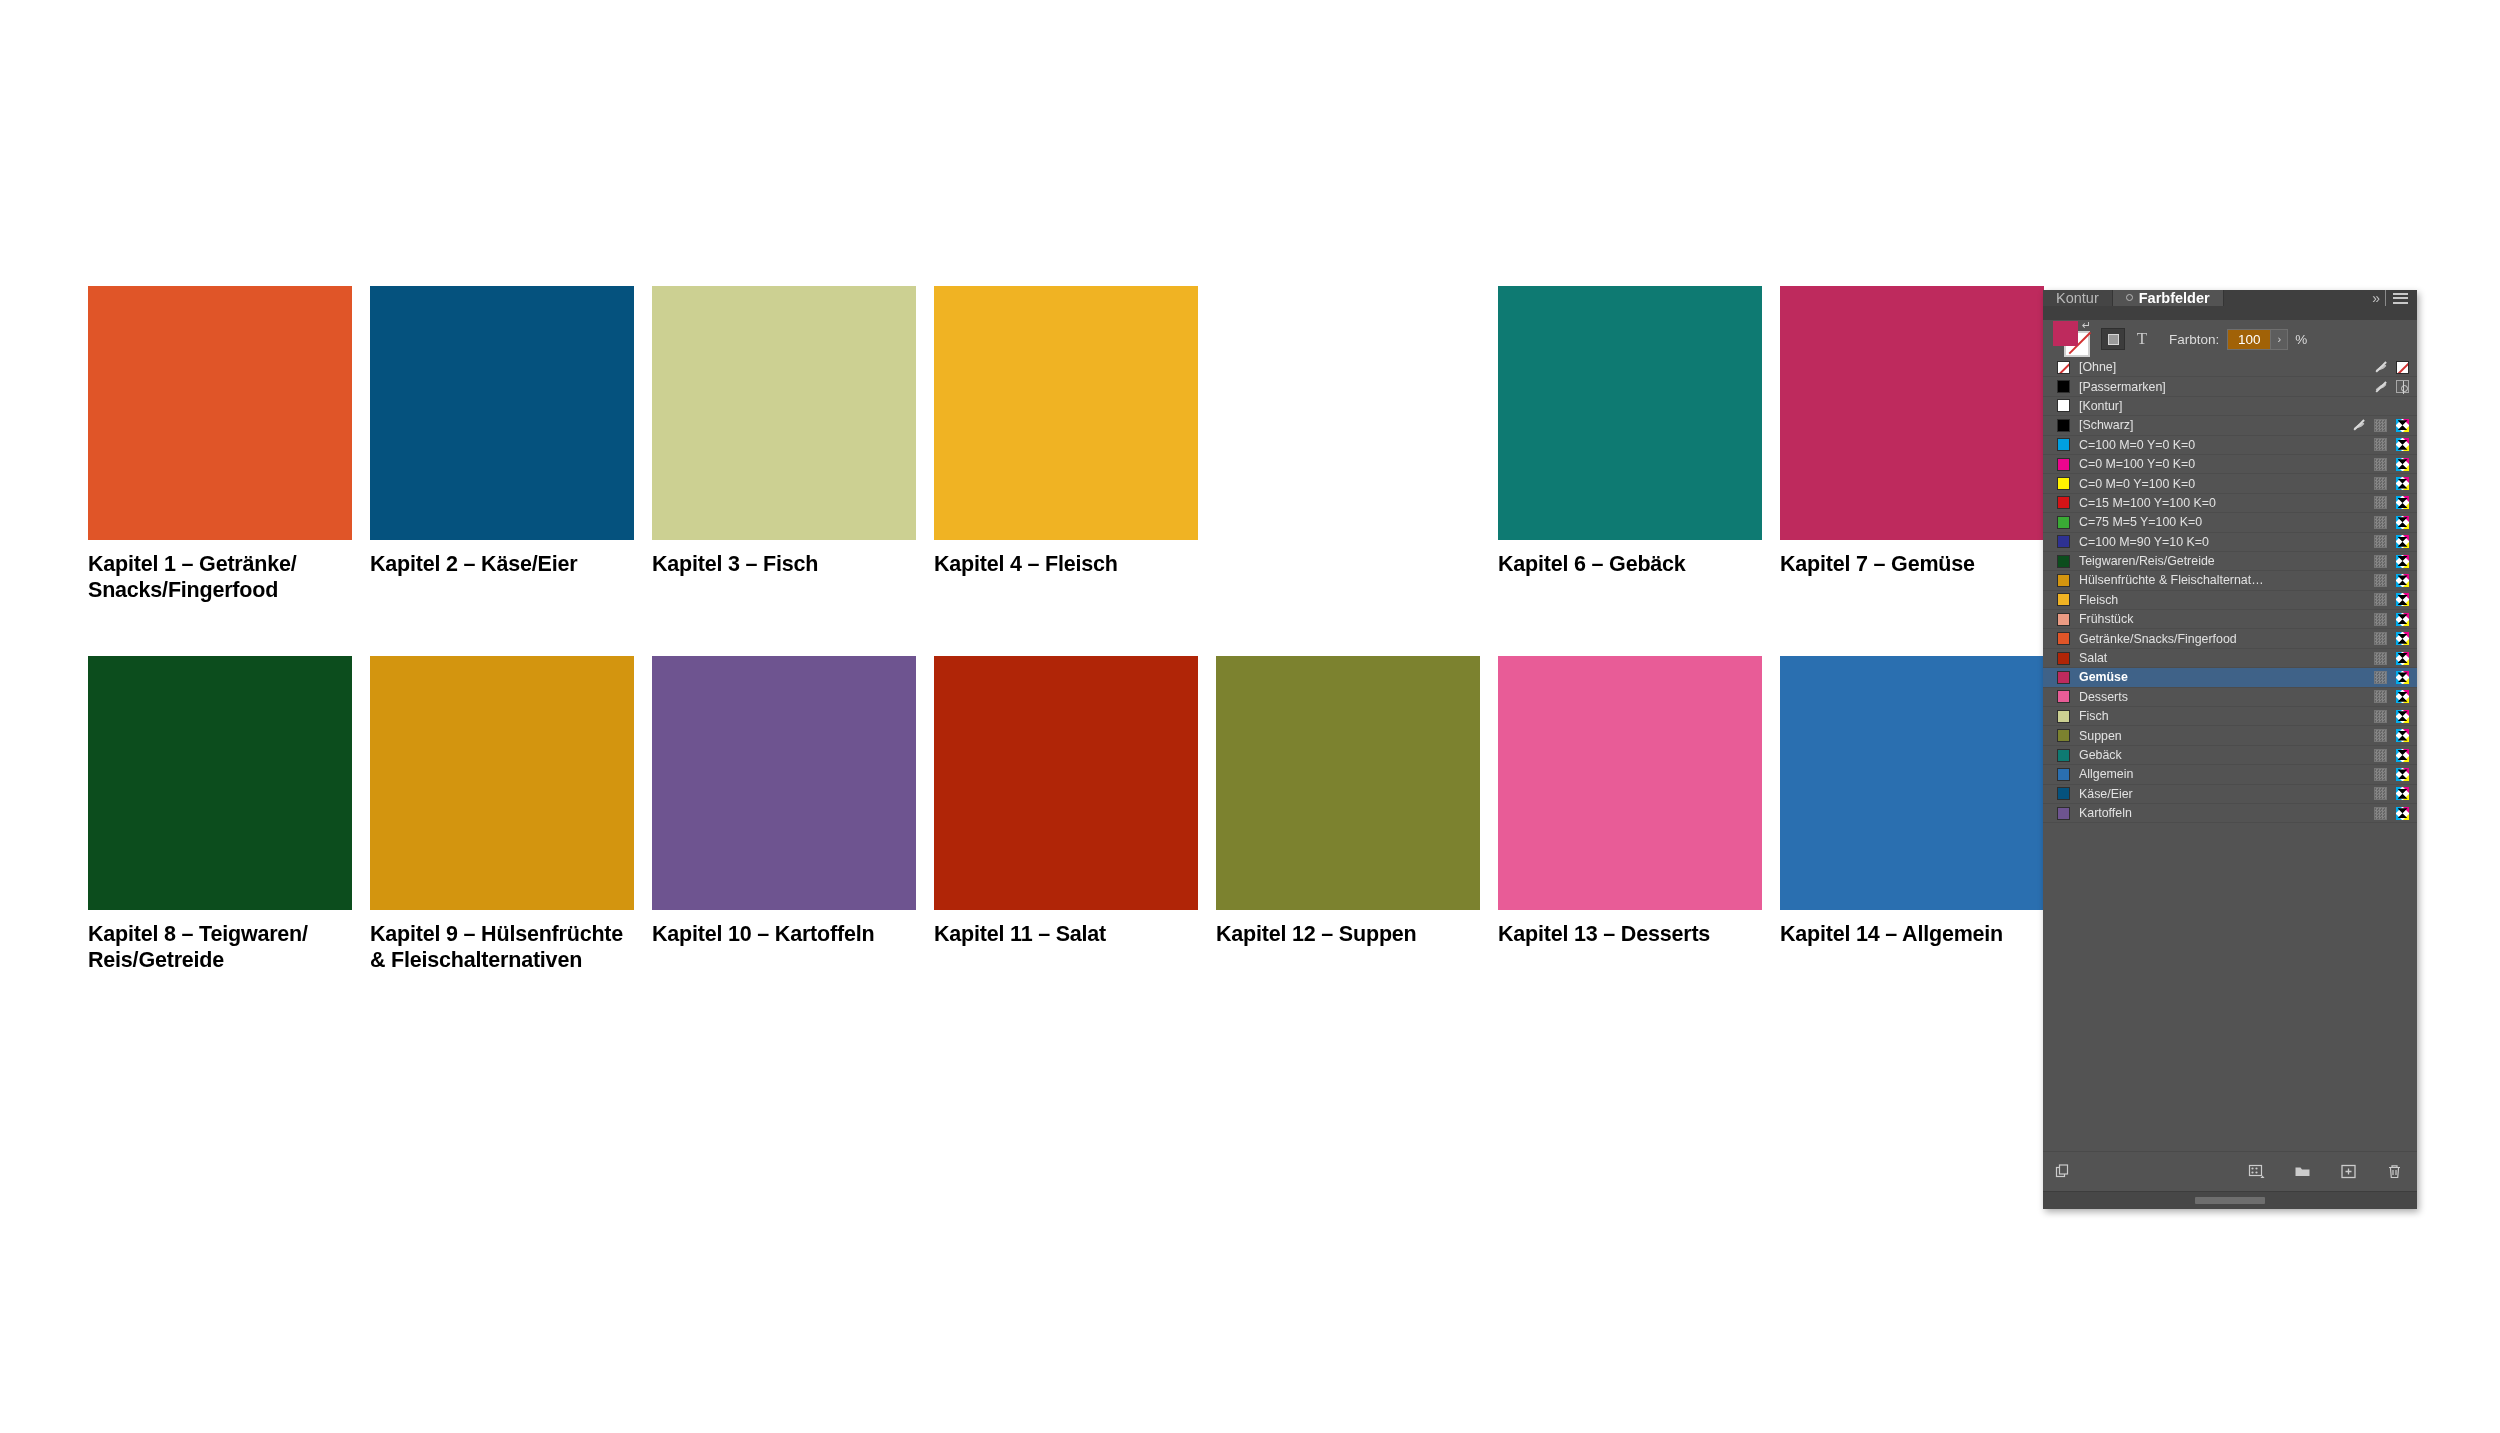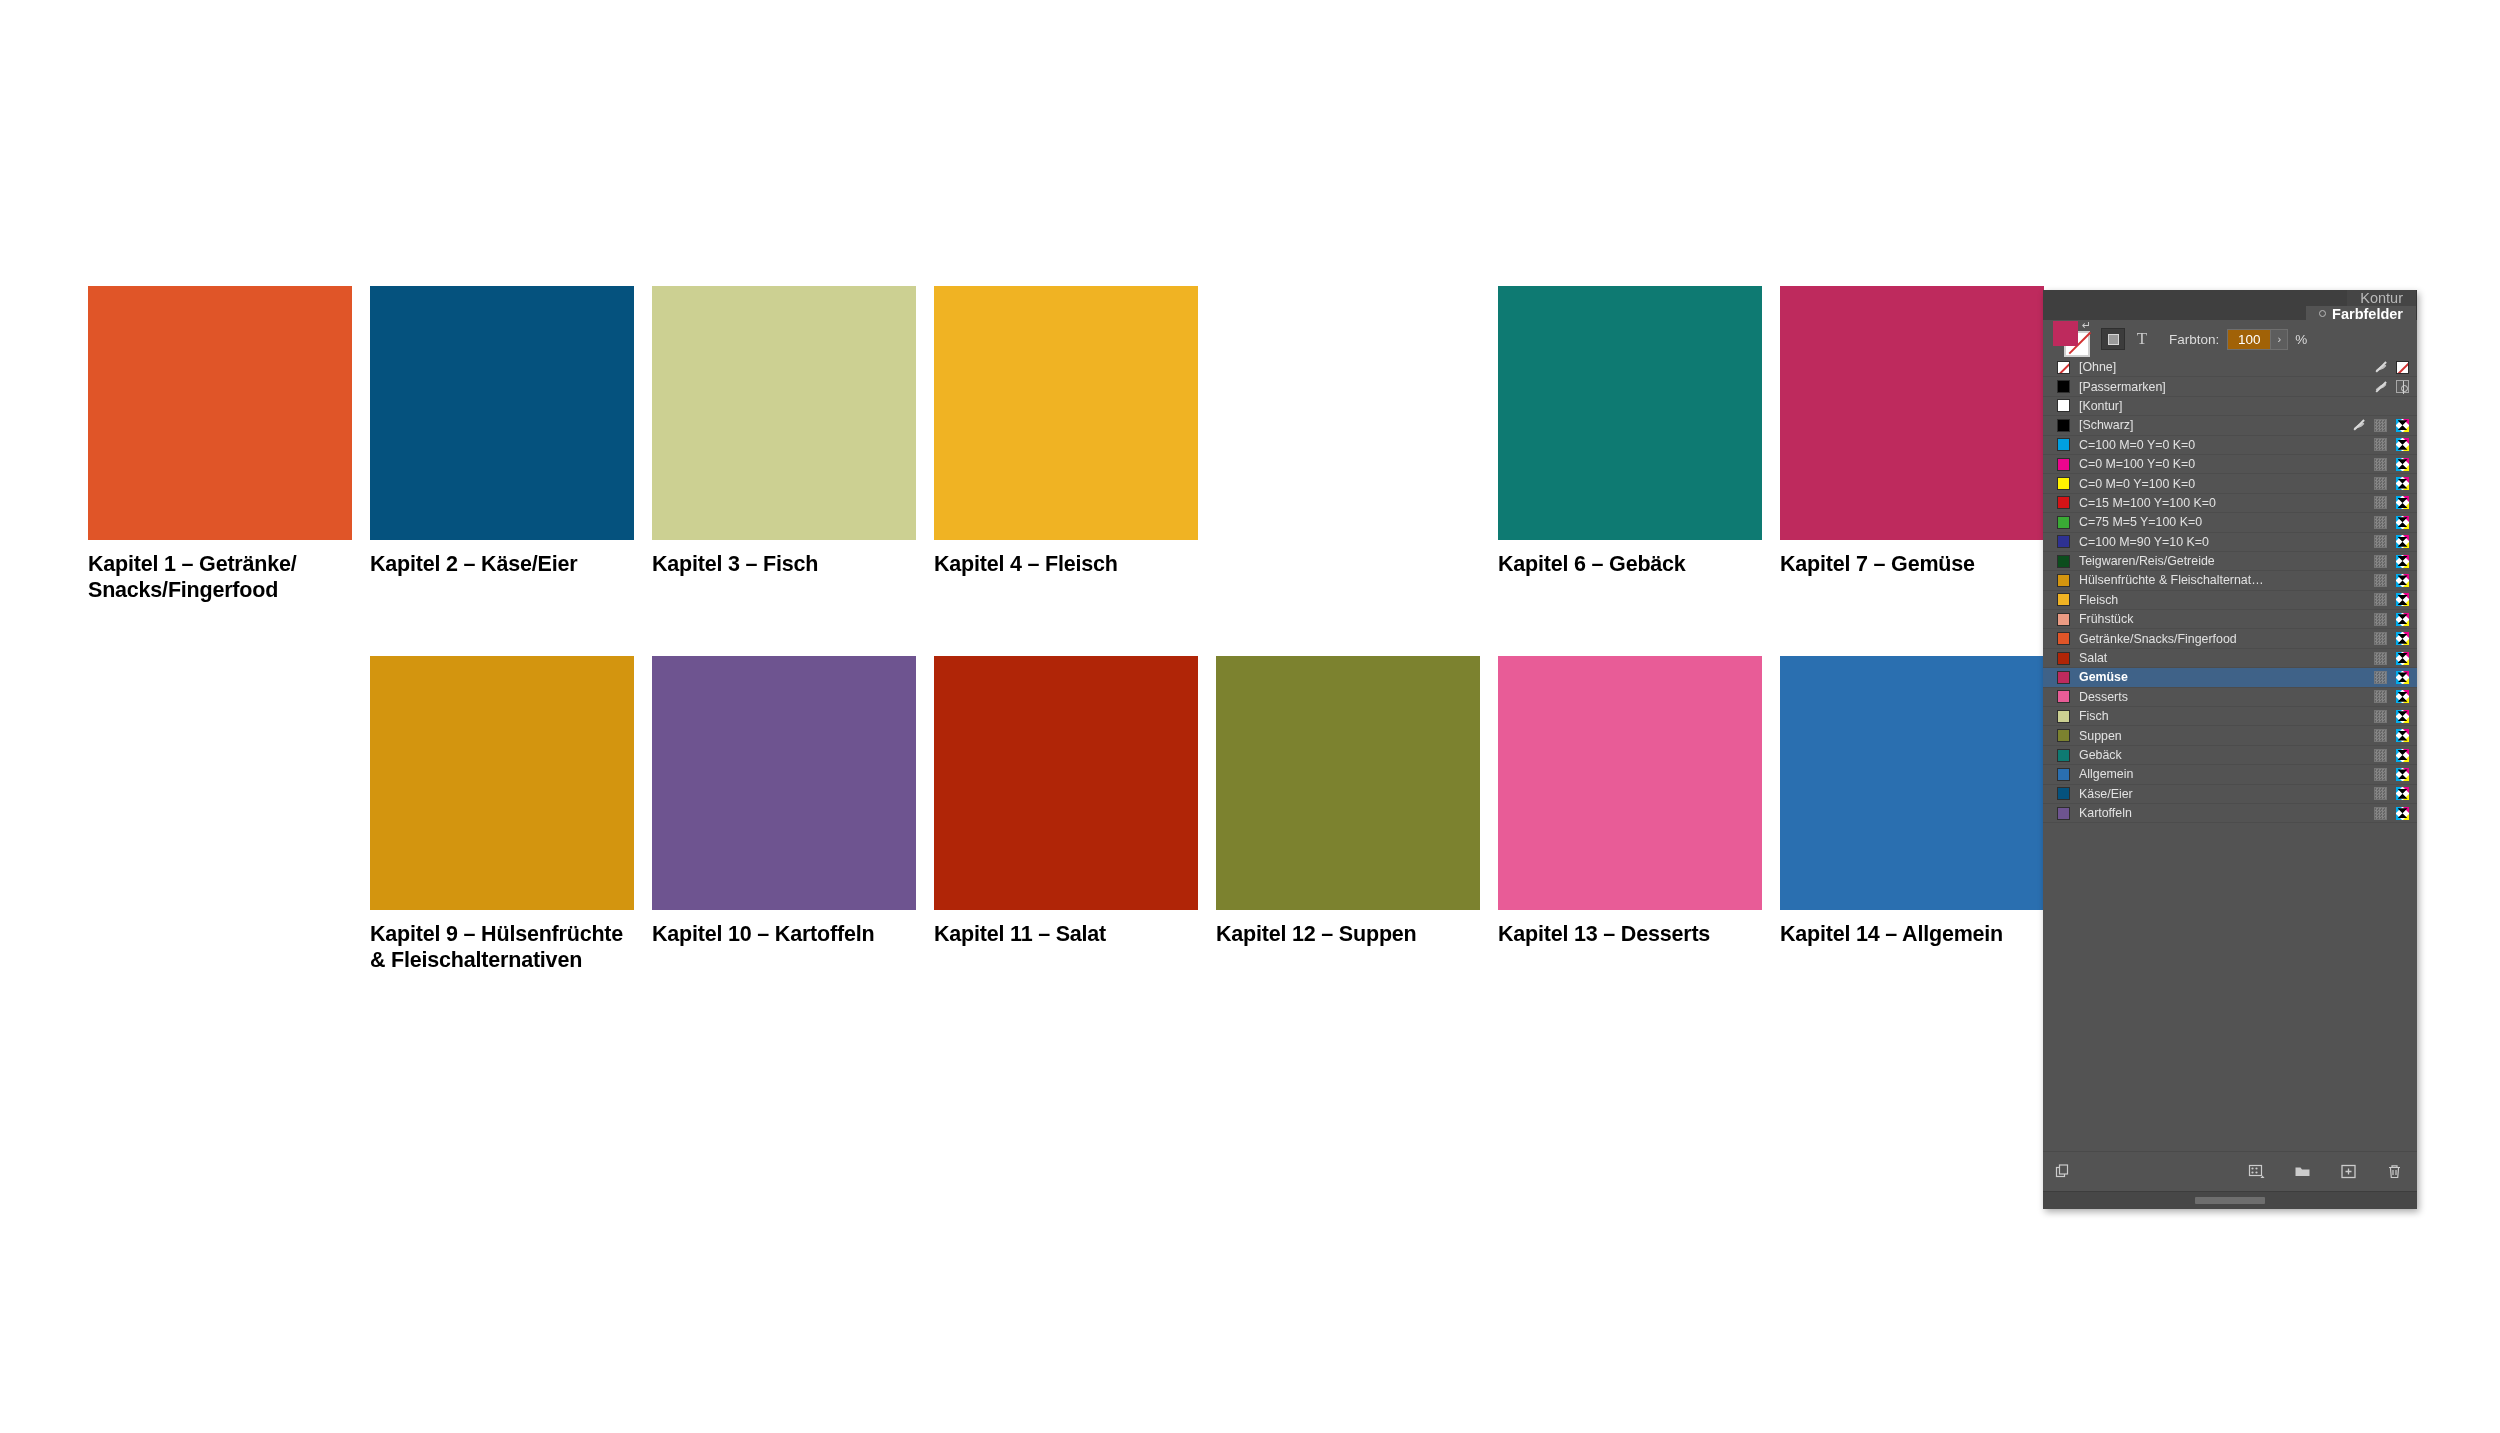--- a/index.html
+++ b/index.html
@@ -73,22 +73,21 @@
     color: #d6d6d6;
     user-select: none;
   }
 
   
   .panel-tabs {
     position: relative;
     height: 30px;
     background: #3f3f3f;
     display: flex;
-    align-items: flex-end;
-    flex-direction: column;
+    align-items: flex-start;
   }
   .panel-tab {
     display: flex;
     align-items: center;
     padding: 0 13px;
     font-size: 14.5px;
     color: #b9b9b9;
     background: #454545;
     border-right: 1px solid #353535;
   }
@@ -398,20 +397,25 @@
         <div class="swatch-cell" style="left: 1410px;">
           <div class="swatch-chip" style="background: rgb(14, 122, 114);"></div>
           <div class="swatch-caption">Kapitel 6 – Gebäck</div>
         </div>
         <div class="swatch-cell" style="left: 1692px;">
           <div class="swatch-chip" style="background: rgb(190, 42, 93);"></div>
           <div class="swatch-caption">Kapitel 7 – Gemüse</div>
         </div>
       </div>
       <div class="swatch-row row-1">
+        <div class="swatch-cell" style="left: 0px;">
+          <div class="swatch-chip" style="background: rgb(12, 77, 29);"></div>
+          <div class="swatch-caption">Kapitel 8 – Teigwaren/
+Reis/Getreide</div>
+        </div>
         <div class="swatch-cell" style="left: 282px;">
           <div class="swatch-chip" style="background: rgb(211, 149, 15);"></div>
           <div class="swatch-caption">Kapitel 9 – Hülsenfrüchte
 &amp; Fleischalternativen</div>
         </div>
         <div class="swatch-cell" style="left: 564px;">
           <div class="swatch-chip" style="background: rgb(110, 84, 144);"></div>
           <div class="swatch-caption">Kapitel 10 – Kartoffeln</div>
         </div>
         <div class="swatch-cell" style="left: 846px;">

